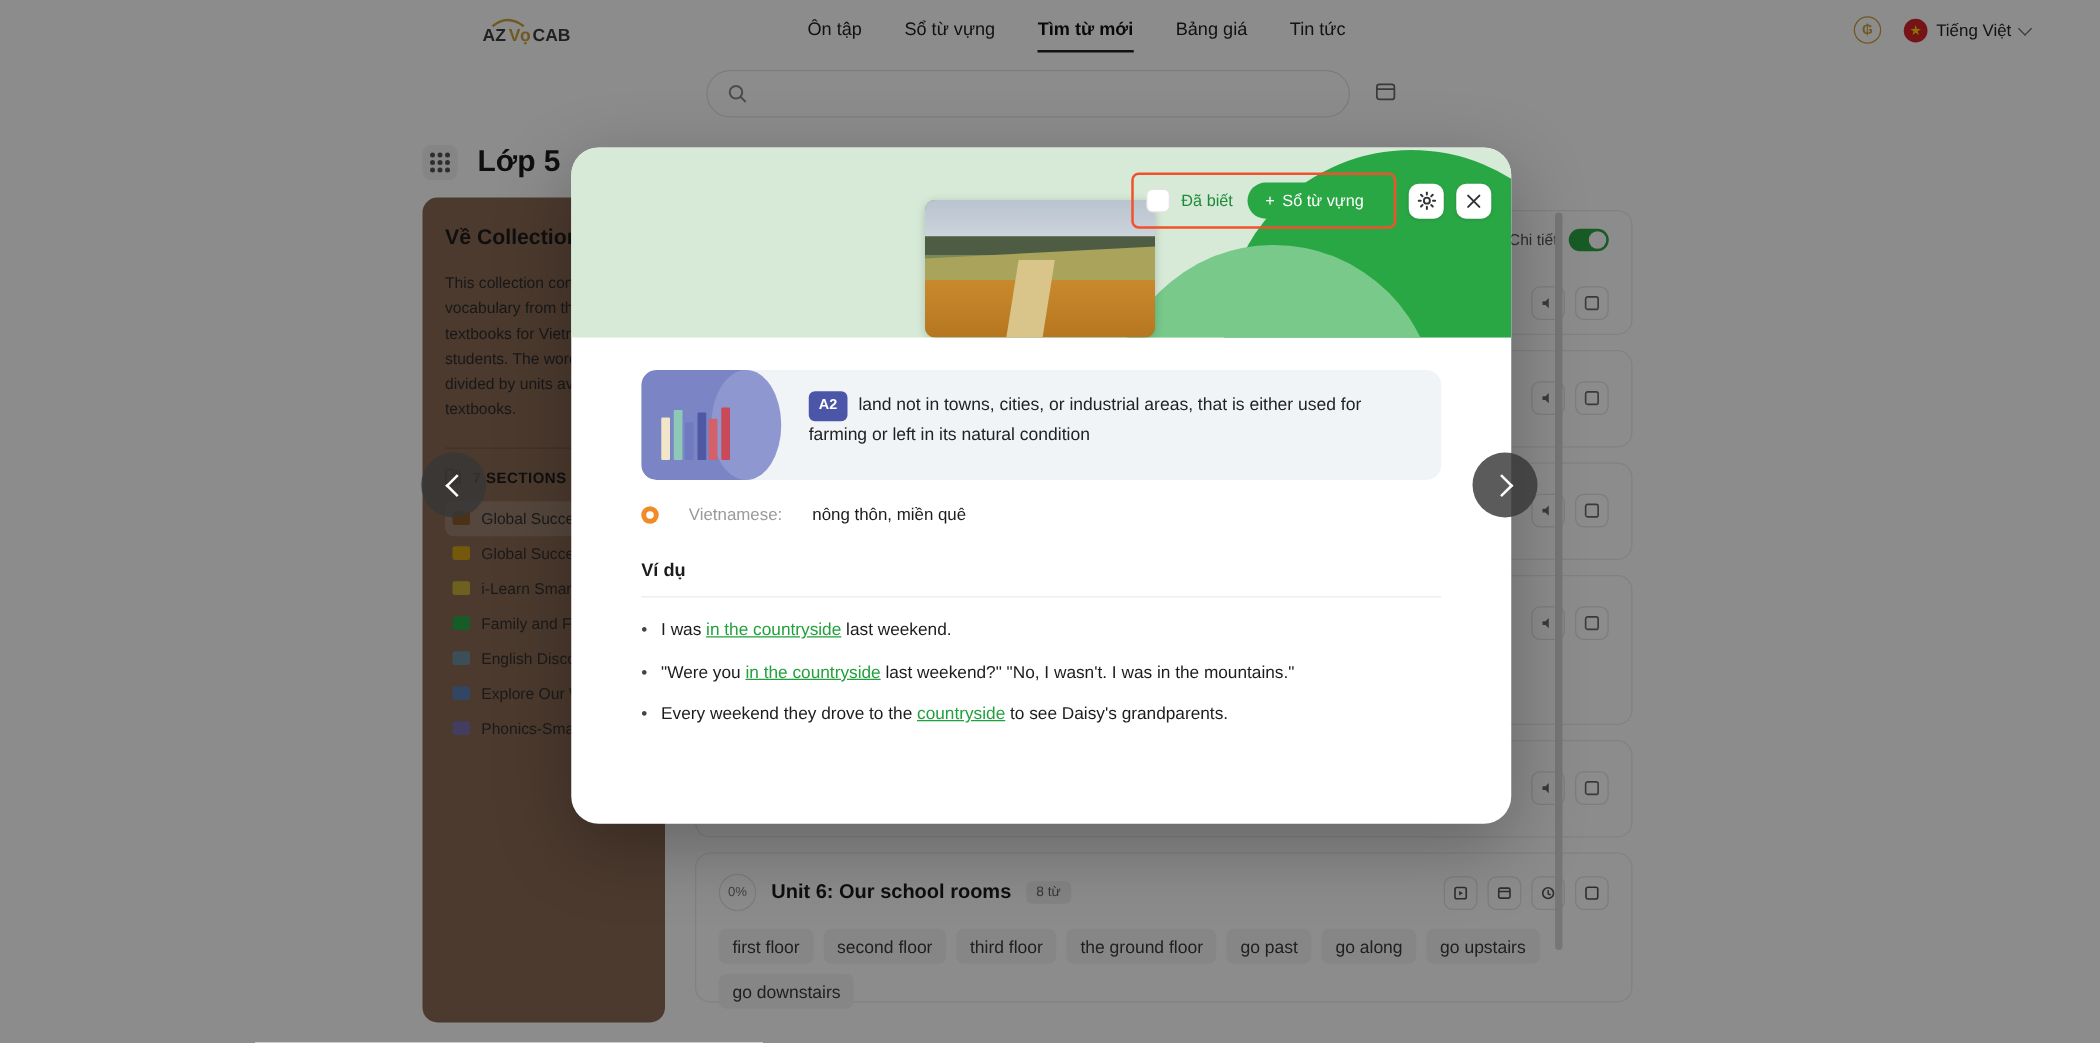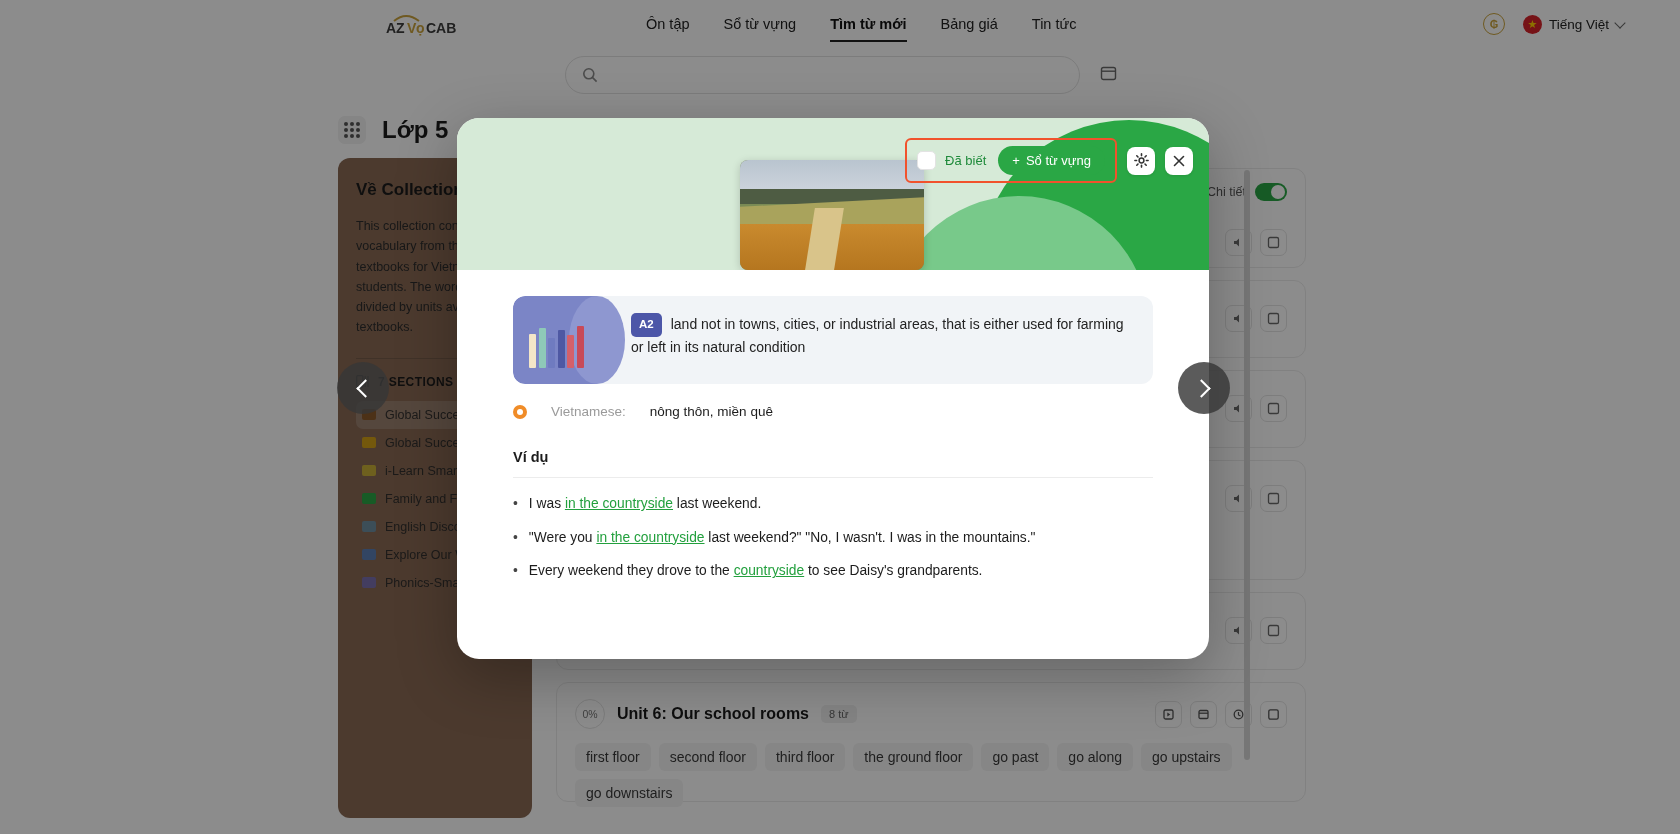--- a/index.html
+++ b/index.html
@@ -154,21 +154,21 @@
   }
   .round-btn {
     width: 28px; height: 28px; border-radius: 8px; background: #fff;
     display: flex; align-items: center; justify-content: center; cursor: pointer;
     box-shadow: 0 1px 3px rgba(0,0,0,.10);
   }
 
   .modal-body { padding: 26px 56px 0; position: relative; }
 
   .def-box {
-    display: flex; align-items: stretch; gap: 0;
+    display: flex; align-items: stretch; gap: 16px;
     background: #f1f4f7; border-radius: 12px; overflow: hidden; min-height: 88px;
   }
   .def-illus {
     width: 84px; flex: none; background: #7b85c6; position: relative;
     border-top-left-radius: 12px; border-bottom-left-radius: 12px;
   }
   .def-illus .lobe { position: absolute; right: -28px; top: 0; bottom: 0; width: 56px; background: #8e97d0; border-radius: 50%; }
   .books { position: absolute; left: 16px; bottom: 16px; display: flex; align-items: flex-end; gap: 2.5px; }
   .books i { display: block; width: 7px; border-radius: 1px; }
   .def-text { flex: 1; padding: 17px 20px 17px 34px; font-size: 14px; line-height: 1.55; color: #222; }

